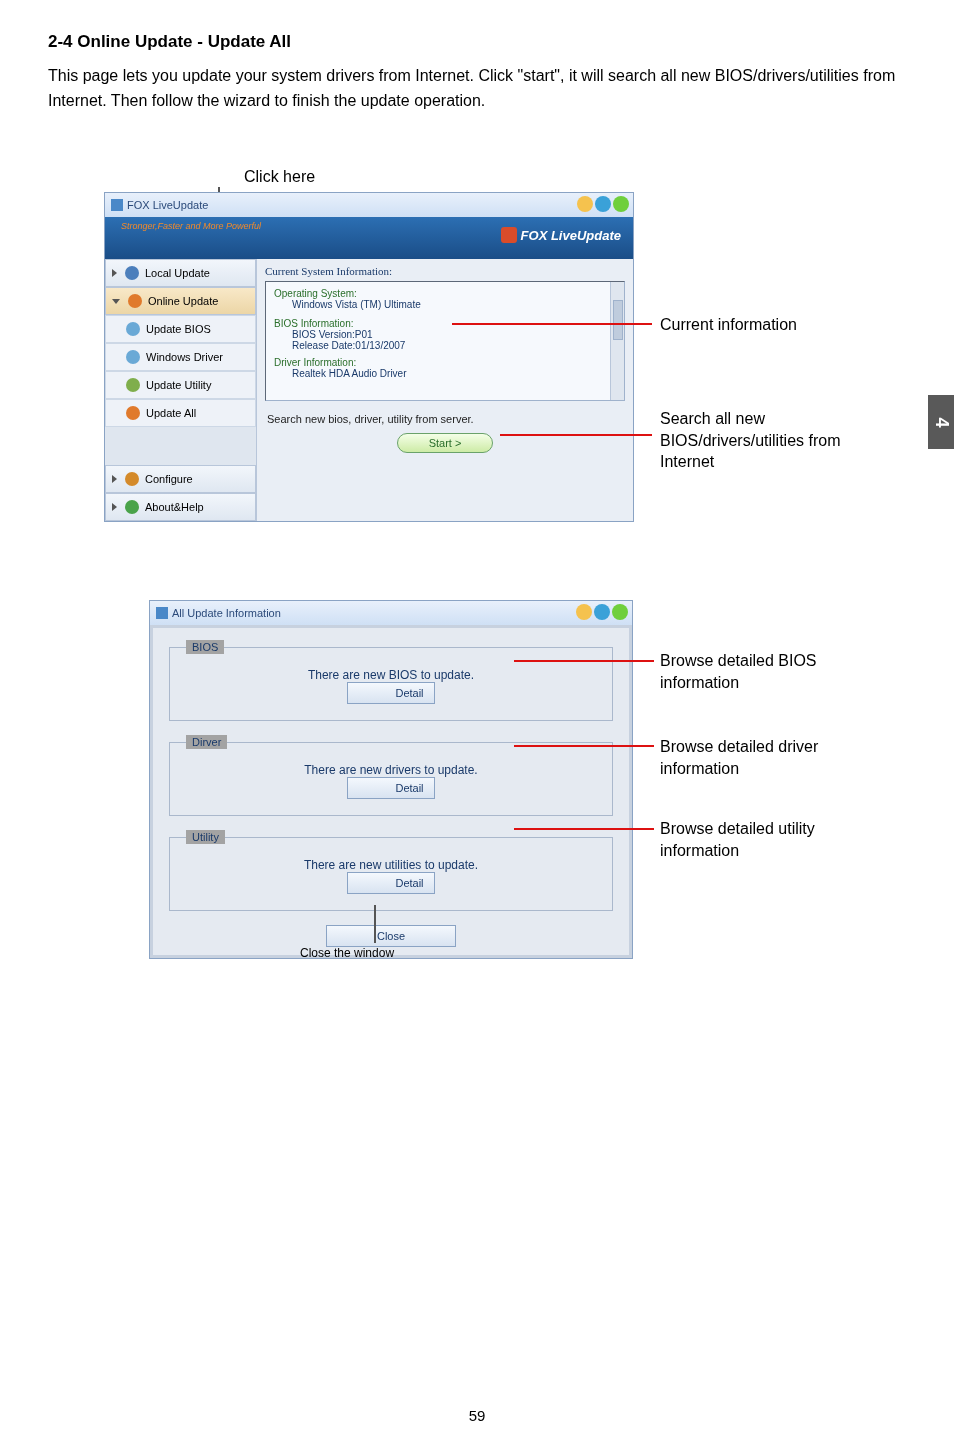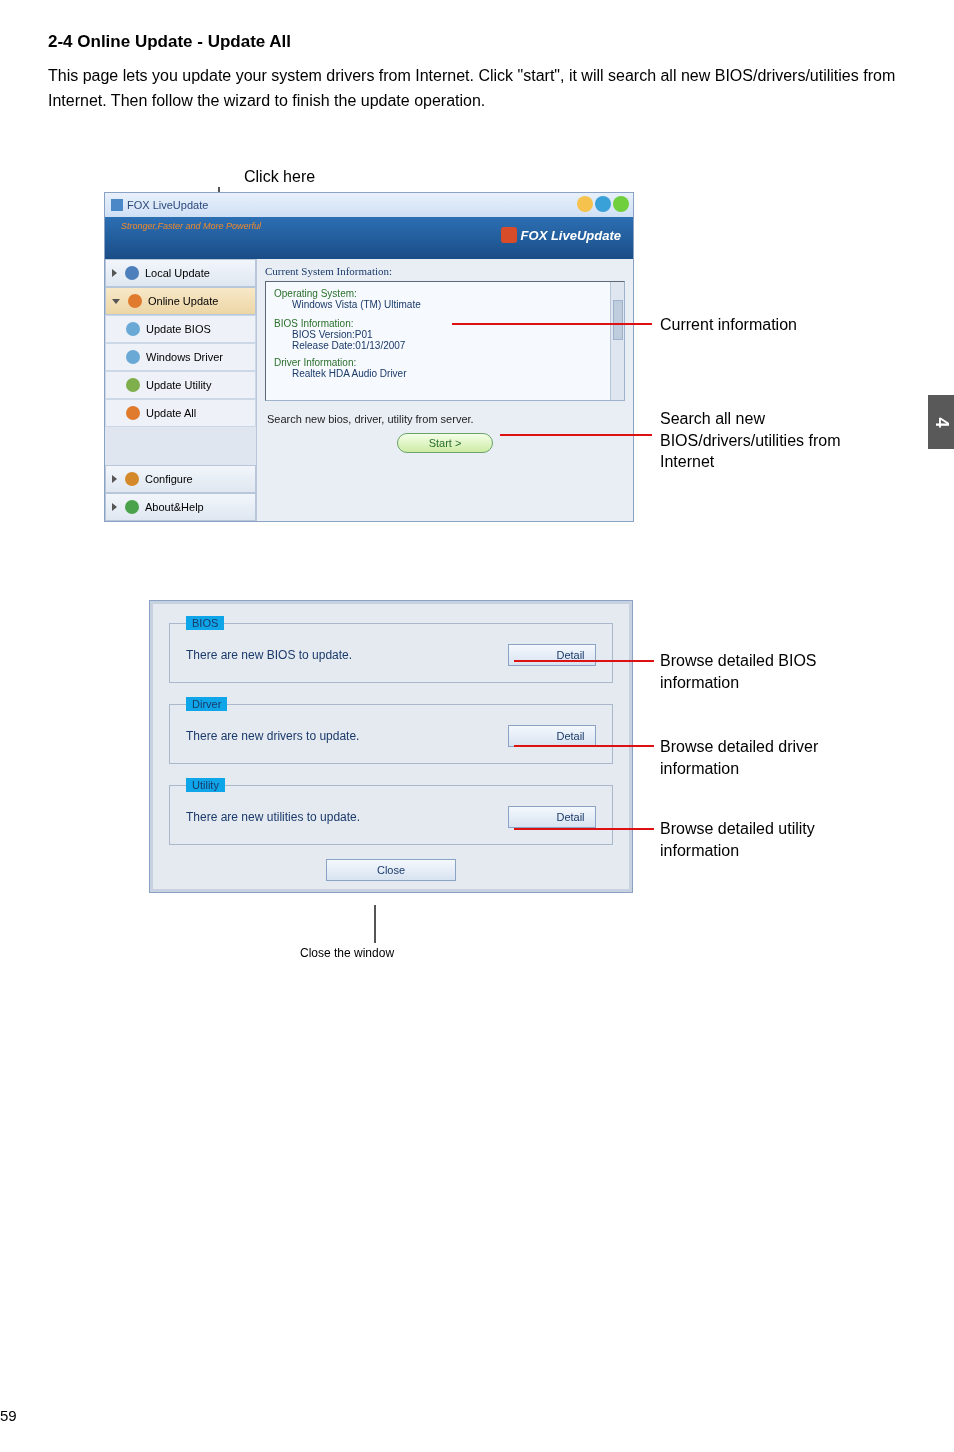--- a/index.html
+++ b/index.html
@@ -139,23 +139,23 @@
     position:absolute; left:149px; top:600px; width:484px;
     border:1px solid #8aa3c4;
   }
   .shot2-body{
     background:#e5eaf1; border:3px solid #c7d1df; padding:12px 16px 8px;
   }
   fieldset.box{
     border:1px solid #aab8cc; margin:0 0 14px 0; padding:14px 16px 16px;
   }
   fieldset.box legend{
-    background:#0ea5e9; color:#1a3a6a; font-size:11px; padding:1px 6px;
-  }
-  .row{display:flex;align-items:center;justify-content:space-between;}
+    background:#a3a3a3; color:#1a3a6a; font-size:11px; padding:1px 6px;
+  }
+  .row{display:flex;align-items:center;justify-content:space-between;flex-direction:column;}
   .row .txt{font-size:12px;color:#1a3a6a;}
   .det-btn{
     width:88px;height:22px;border:1px solid #8aa3c4;
     background:linear-gradient(#f4f8fd,#d8e3f1);
     font-size:11px;color:#1a3a6a;text-align:center;line-height:20px;padding-left:37px;
   }
   .close-btn{
     display:block;margin:4px auto 0;width:130px;height:22px;
     border:1px solid #8aa3c4;background:linear-gradient(#f4f8fd,#d8e3f1);
     font-size:11px;color:#1a3a6a;text-align:center;line-height:20px;
@@ -163,21 +163,21 @@
 
   .close-callout{
     position:absolute; left:300px; top:946px; font-size:12px;
   }
   .close-line{
     position:absolute; left:374px; top:905px; width:2px; height:38px; background:#555;
   }
 
   .pagenum{
     position:absolute; left:0; right:0; bottom:28px;
-    text-align:left; font-size:15px;
+    text-align:center; font-size:15px;
   }
 
   
   .redline{position:absolute;height:2px;background:#d11;}
   .red-a{left:452px; top:323px; width:200px;}
   .red-b{left:500px; top:434px; width:152px;}
   .red-c{left:514px; top:660px; width:140px;}
   .red-d{left:514px; top:745px; width:140px;}
   .red-e{left:514px; top:828px; width:140px;}
 
@@ -275,20 +275,29 @@
     </div>
   </div>
 </div>
 
 <div class="redline red-a"></div>
 <div class="ann" style="left:660px;top:314px;">Current information</div>
 <div class="redline red-b"></div>
 <div class="ann" style="left:660px;top:408px;width:210px;">Search all new BIOS/drivers/utilities from Internet</div>
 
 <div class="shot2">
+  <div class="titlebar">
+    <div class="win-icon"></div>
+    <span>All Update Information</span>
+    <div class="ctl">
+      <div class="c min"></div>
+      <div class="c max"></div>
+      <div class="c cls"></div>
+    </div>
+  </div>
   <div class="shot2-body">
     <fieldset class="box">
       <legend>BIOS</legend>
       <div class="row">
         <span class="txt">There are new BIOS to update.</span>
         <div class="det-btn">Detail</div>
       </div>
     </fieldset>
     <fieldset class="box">
       <legend>Dirver</legend>

